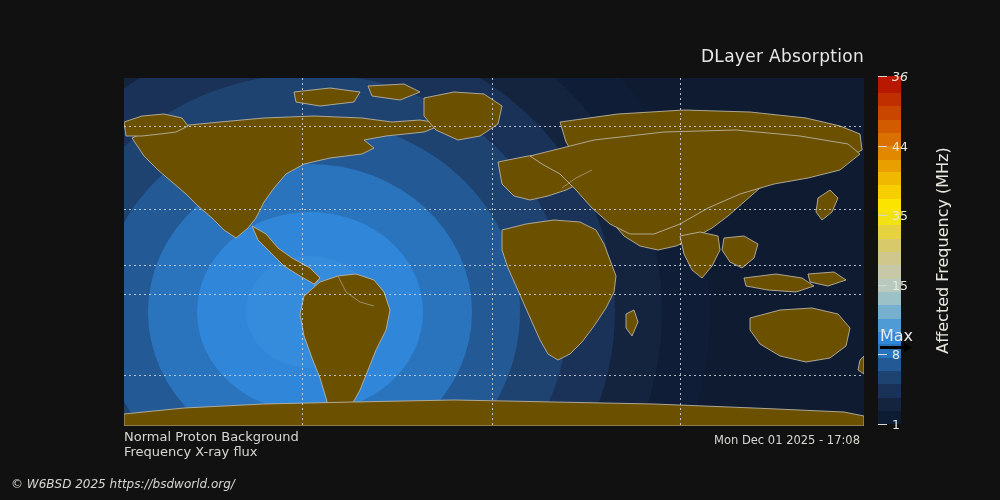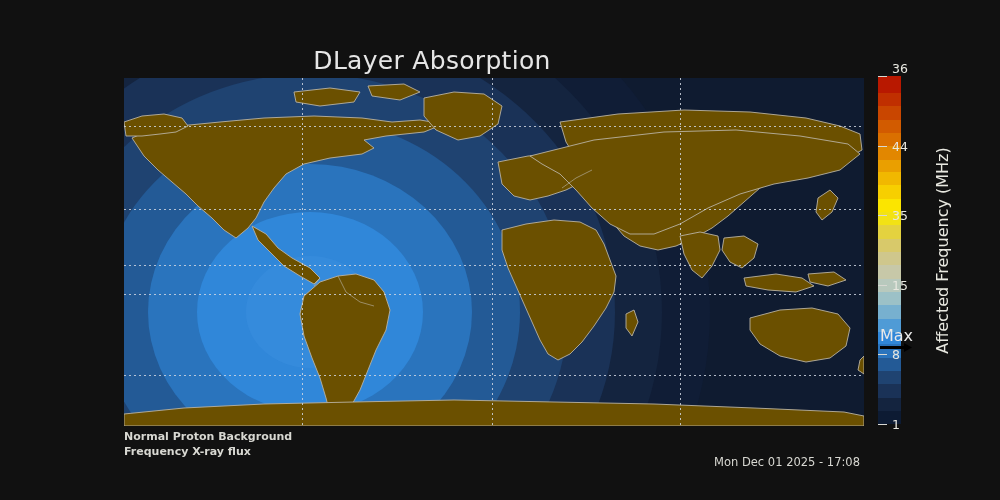--- a/index.html
+++ b/index.html
@@ -1,22 +1,22 @@
 <!DOCTYPE html>
 <html><head>
 <meta charset="utf-8">
 <style>
   html,body{margin:0;padding:0;background:#111111;}
   body{width:1000px;height:500px;overflow:hidden;
        font-family:"DejaVu Sans","Liberation Sans",sans-serif;}
   #root{position:relative;width:1000px;height:500px;background:#111111;}
 
   
-  #title{position:absolute;left:0;top:46px;width:864px;text-align:center;
-         color:#e6e6e6;font-size:25px;letter-spacing:.3px;}
+  #title{position:absolute;left:0;top:46px;width:864px;text-align:right;
+         color:#e6e6e6;font-size:17px;letter-spacing:.3px;}
 
   
   #map-wrap{position:absolute;left:124px;top:78px;width:740px;height:348px;
             overflow:hidden;background:#0f1b30;}
   #map-svg{position:absolute;left:0;top:0;width:740px;height:348px;display:block;}
 
   
   .grid-v,.grid-h{position:absolute;pointer-events:none;}
   .grid-v{top:0;bottom:0;width:1px;
     background-image:linear-gradient(to bottom,#cfd6e2 0 2px,transparent 2px 5px);
@@ -34,23 +34,23 @@
   #cbar-title{position:absolute;left:931px;top:76px;height:348px;width:22px;
               color:#e8e8e0;font-size:16px;
               display:flex;align-items:center;justify-content:center;}
   #cbar-title span{transform:rotate(-90deg);white-space:nowrap;display:block;}
   #maxmark{position:absolute;left:878px;top:324px;width:46px;height:28px;}
   #maxmark .mx-label{position:absolute;left:2px;top:0;color:#e9e9e9;
         font-size:16px;line-height:11px;}
   #maxmark .mx-arrow{position:absolute;left:2px;top:13px;width:32px;height:9px;}
 
   
-  #notes{position:absolute;left:124px;top:429px;color:#d8d8d2;font-size:11px;
-         line-height:15px;font-weight:bold;}
-  #stamp{position:absolute;right:140px;top:433px;color:#d8d8d2;font-size:11.5px;margin-top:22px;}
+  #notes{position:absolute;left:124px;top:429px;color:#d8d8d2;font-size:13px;
+         line-height:15px;}
+  #stamp{position:absolute;right:140px;top:433px;color:#d8d8d2;font-size:11.5px;}
   #copyright{position:absolute;left:11px;top:477px;color:#d8d8d2;font-size:12px;
              font-style:italic;}
 </style>
 </head>
 <body>
 
 <div id="root">
 
   <div id="title">DLayer Absorption</div>
 
@@ -181,34 +181,35 @@
       <div class="cb-lab" style="left: 892px; top: 424px;">1</div>
       <div class="cb-tick" style="left: 878px; top: 354.4px;"></div>
       <div class="cb-lab" style="left: 892px; top: 354.4px;">8</div>
       <div class="cb-tick" style="left: 878px; top: 284.8px;"></div>
       <div class="cb-lab" style="left: 892px; top: 284.8px;">15</div>
       <div class="cb-tick" style="left: 878px; top: 215.2px;"></div>
       <div class="cb-lab" style="left: 892px; top: 215.2px;">35</div>
       <div class="cb-tick" style="left: 878px; top: 145.6px;"></div>
       <div class="cb-lab" style="left: 892px; top: 145.6px;">44</div>
       <div class="cb-tick" style="left: 878px; top: 76px;"></div>
-      <div class="cb-lab" style="left: 892px; top: 68px;">36</div>
+      <div class="cb-lab" style="left: 892px; top: 76px; font-style: italic;">36</div>
     </div>
   <div id="cbar-title">
     <span>Affected Frequency (MHz)</span>
   </div>
 
   <div id="maxmark" style="top: 330.457px;">
     <div class="mx-label">Max</div>
     <svg class="mx-arrow" viewBox="0 0 32 9">
       <line x1="0" y1="4.5" x2="24" y2="4.5" stroke="#000" stroke-width="3"></line>
       <polygon points="24,0 32,4.5 24,9" fill="#000"></polygon>
     </svg>
   </div>
 
   <div id="notes">
     <div>Normal Proton Background</div>
     <div>Frequency X-ray flux</div>
   </div>
 
   <div id="stamp">Mon Dec 01 2025 - 17:08</div>
 
+  <div id="copyright">© W6BSD 2025 https://bsdworld.org/</div>
 </div>
 
 </body></html>

